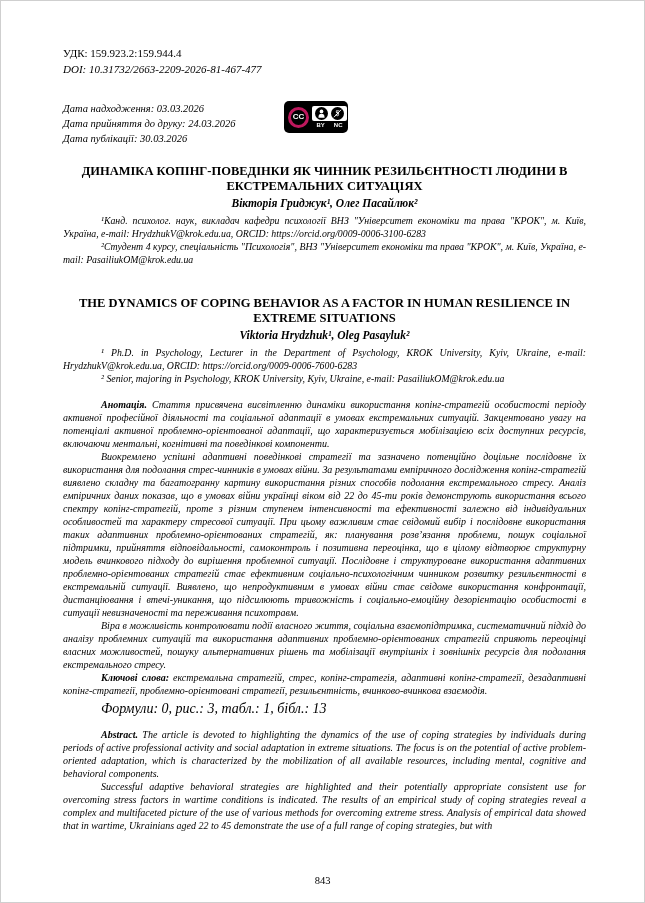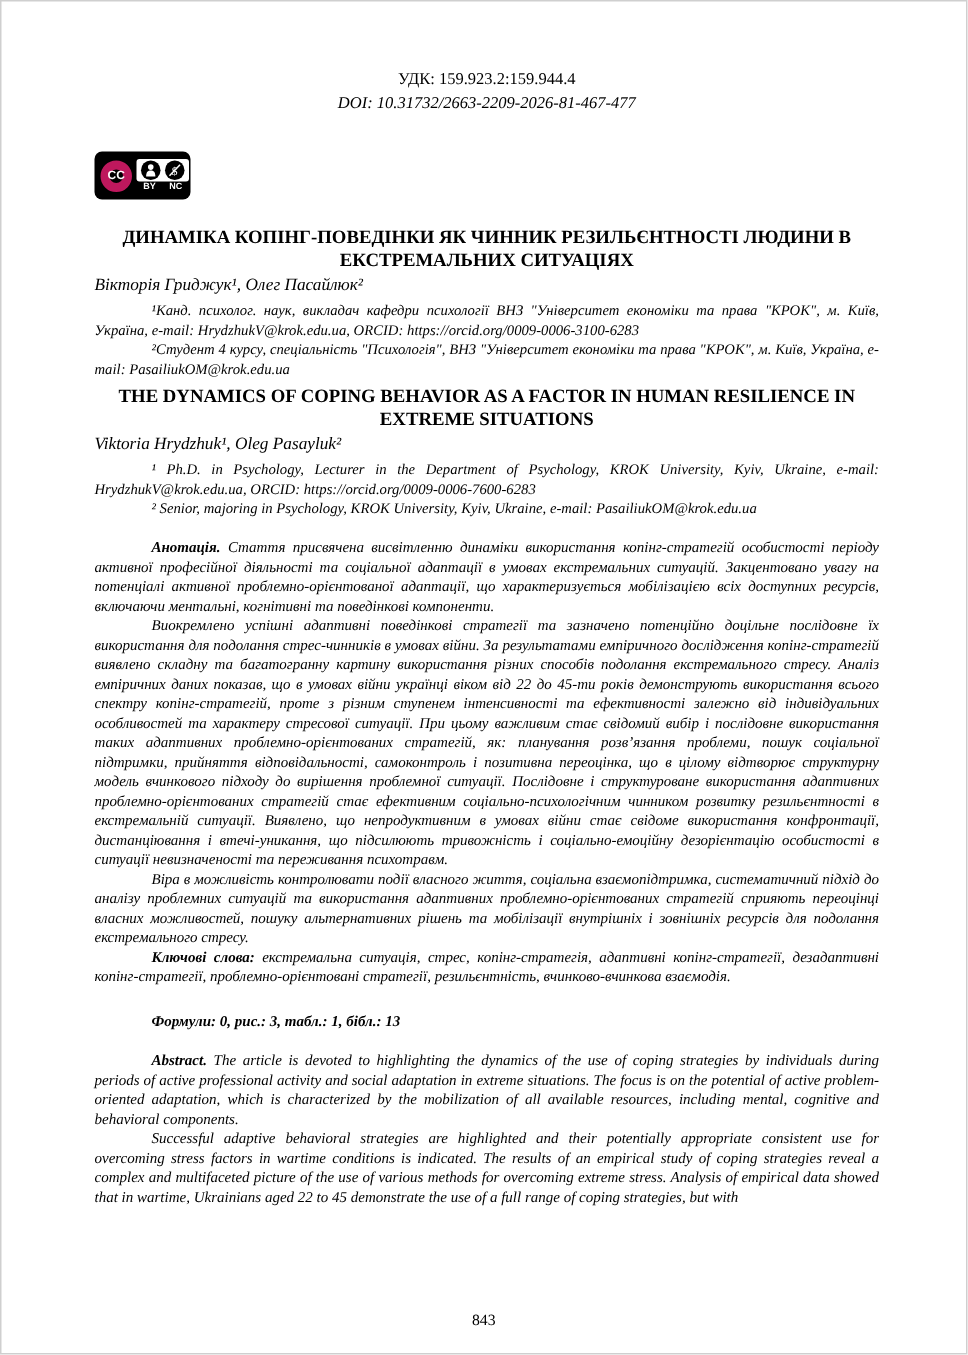--- a/index.html
+++ b/index.html
@@ -9,70 +9,75 @@
     width:645px; height:903px;
     margin:0 auto;
     background:#ffffff;
     border:1px solid #cfcfcf;
     font-family:"Liberation Serif","DejaVu Serif",serif;
     color:#000;
     padding:30px 58px 0 62px;
     overflow:hidden;
   }
   .hdr { text-align:center; font-size:10.5px; line-height:14px; }
-  .udk-block { margin-top:14px; font-size:11px; line-height:16px;text-align:center; }
+  .udk-block { margin-top:14px; font-size:11px; line-height:16px; }
   .doi { font-style:italic; }
   .meta-row { display:flex; justify-content:space-between; margin-top:24px; }
   .dates { font-style:italic; font-size:10.5px; line-height:15px; }
   .license-col { width:302px; font-size:10.5px; line-height:14px; }
   .license-text { margin-top:4px; }
   a.lic-link { color:#0563c1; text-decoration:underline; cursor:pointer; }
 
   
   .cc-badge {
     width:64px; height:32px; background:#000; border-radius:5px;
     display:flex; align-items:center; padding:0 4px; gap:3px;
     font-family:"Liberation Sans","DejaVu Sans",sans-serif;
   }
   .cc-logo {
-    width:21px; height:21px; border:6px solid #be185d; border-radius:50%;
+    width:21px; height:21px; border:3px solid #be185d; border-radius:50%;
     color:#fff; font-weight:bold; font-size:8px;
     display:flex; align-items:center; justify-content:center; flex:none;
   }
   .cc-right { display:flex; flex-direction:column; align-items:center; }
   .icons-box { background:#fff; border-radius:2px; display:flex; gap:3px; padding:1px 3px; }
   .icon-circle { width:13px; height:13px; background:#000; border-radius:50%; display:flex; align-items:center; justify-content:center; }
   .icon-circle svg { width:11px; height:11px; }
   .badge-labels { display:flex; gap:9px; color:#fff; font-size:6px; line-height:8px; font-weight:bold; }
 
   .title { margin-top:18px; text-align:center; font-weight:bold; font-size:12.5px; line-height:15px; }
-  .authors { margin-top:2px; font-weight:normal; font-style:italic; font-size:11.5px; line-height:15px; }
+  .authors { margin-top:2px; text-align:center; font-weight:bold; font-style:italic; font-size:11.5px; line-height:15px; }
   .affil { font-style:italic; font-size:9.8px; line-height:13px; text-align:justify; text-indent:38px; }
   .affil-block { margin-top:3px; }
-  .en-block { margin-top:4px; }
+  .en-block { margin-top:30px; }
 
   .abstract-block { margin-top:13px; }
   .abs { font-style:italic; font-size:10px; line-height:13px; text-align:justify; text-indent:38px; }
   .lead { font-weight:bold; }
-  .formulas { font-weight:bold; font-style:italic; font-size:10px; line-height:13px; text-indent:38px; margin-top:17px; }
+  .formulas { font-weight:normal; font-style:italic; font-size:14px; line-height:13px; text-indent:38px; margin-top:5px; }
   .abstract-en { }
   .pagenum { position:absolute; bottom:16px; left:0; right:0; text-align:center; font-size:10.5px; }
 </style>
 </head>
 <body>
 
 <div class="page">
 
 
   <div class="udk-block">
     <div>УДК: 159.923.2:159.944.4</div>
     <div class="doi">DOI: 10.31732/2663-2209-2026-81-467-477</div>
   </div>
 
   <div class="meta-row">
+    <div class="dates">
+      <div>Дата надходження: 03.03.2026</div>
+      <div>Дата прийняття до друку: 24.03.2026</div>
+      <div>Дата публікації: 30.03.2026</div>
+    </div>
     <div class="license-col">
       <div class="cc-badge">
         <div class="cc-logo">CC</div>
         <div class="cc-right">
           <div class="icons-box">
             <div class="icon-circle">
               <svg viewBox="0 0 10 10">
                   <circle cx="5" cy="3.1" r="1.7" fill="#fff"></circle>
                   <path d="M2.2 8.8 C2.2 6.1 3.3 5.2 5 5.2 C6.7 5.2 7.8 6.1 7.8 8.8 Z" fill="#fff"></path>
                 </svg>
@@ -106,21 +111,21 @@
     <div class="affil-block">
       <p class="affil">¹ Ph.D. in Psychology, Lecturer in the Department of Psychology, KROK University, Kyiv, Ukraine, e-mail: HrydzhukV@krok.edu.ua, ORCID: https://orcid.org/0009-0006-7600-6283</p>
       <p class="affil">² Senior, majoring in Psychology, KROK University, Kyiv, Ukraine, e-mail: PasailiukOM@krok.edu.ua</p>
     </div>
   </div>
 
   <div class="abstract-block">
     <p class="abs"><span class="lead">Анотація.</span> <span>Стаття присвячена висвітленню динаміки використання копінг-стратегій особистості періоду активної професійної діяльності та соціальної адаптації в умовах екстремальних ситуацій. Закцентовано увагу на потенціалі активної проблемно-орієнтованої адаптації, що характеризується мобілізацією всіх доступних ресурсів, включаючи ментальні, когнітивні та поведінкові компоненти.</span></p>
     <p class="abs">Виокремлено успішні адаптивні поведінкові стратегії та зазначено потенційно доцільне послідовне їх використання для подолання стрес-чинників в умовах війни. За результатами емпіричного дослідження копінг-стратегій виявлено складну та багатогранну картину використання різних способів подолання екстремального стресу. Аналіз емпіричних даних показав, що в умовах війни українці віком від 22 до 45-ти років демонструють використання всього спектру копінг-стратегій, проте з різним ступенем інтенсивності та ефективності залежно від індивідуальних особливостей та характеру стресової ситуації. При цьому важливим стає свідомий вибір і послідовне використання таких адаптивних проблемно-орієнтованих стратегій, як: планування розв’язання проблеми, пошук соціальної підтримки, прийняття відповідальності, самоконтроль і позитивна переоцінка, що в цілому відтворює структурну модель вчинкового підходу до вирішення проблемної ситуації. Послідовне і структуроване використання адаптивних проблемно-орієнтованих стратегій стає ефективним соціально-психологічним чинником розвитку резильєнтності в екстремальній ситуації. Виявлено, що непродуктивним в умовах війни стає свідоме використання конфронтації, дистанціювання і втечі-уникання, що підсилюють тривожність і соціально-емоційну дезорієнтацію особистості в ситуації невизначеності та переживання психотравм.</p>
     <p class="abs">Віра в можливість контролювати події власного життя, соціальна взаємопідтримка, систематичний підхід до аналізу проблемних ситуацій та використання адаптивних проблемно-орієнтованих стратегій сприяють переоцінці власних можливостей, пошуку альтернативних рішень та мобілізації внутрішніх і зовнішніх ресурсів для подолання екстремального стресу.</p>
-    <p class="abs"><span class="lead">Ключові слова:</span> <span>екстремальна ситуація, стрес, копінг-стратегія, адаптивні копінг-стратегії, дезадаптивні копінг-стратегії, проблемно-орієнтовані стратегії, резильєнтність, вчинково-вчинкова взаємодія.</span></p>
+    <p class="abs"><span class="lead">Ключові слова:</span> <span>екстремальна стратегій, стрес, копінг-стратегія, адаптивні копінг-стратегії, дезадаптивні копінг-стратегії, проблемно-орієнтовані стратегії, резильєнтність, вчинково-вчинкова взаємодія.</span></p>
     <p class="formulas">Формули: 0, рис.: 3, табл.: 1, бібл.: 13</p>
   </div>
 
   <div class="abstract-block abstract-en">
     <p class="abs"><span class="lead">Abstract.</span> <span>The article is devoted to highlighting the dynamics of the use of coping strategies by individuals during periods of active professional activity and social adaptation in extreme situations. The focus is on the potential of active problem-oriented adaptation, which is characterized by the mobilization of all available resources, including mental, cognitive and behavioral components.</span></p>
     <p class="abs">Successful adaptive behavioral strategies are highlighted and their potentially appropriate consistent use for overcoming stress factors in wartime conditions is indicated. The results of an empirical study of coping strategies reveal a complex and multifaceted picture of the use of various methods for overcoming extreme stress. Analysis of empirical data showed that in wartime, Ukrainians aged 22 to 45 demonstrate the use of a full range of coping strategies, but with</p>
   </div>
 
   <div class="pagenum">843</div>
 

